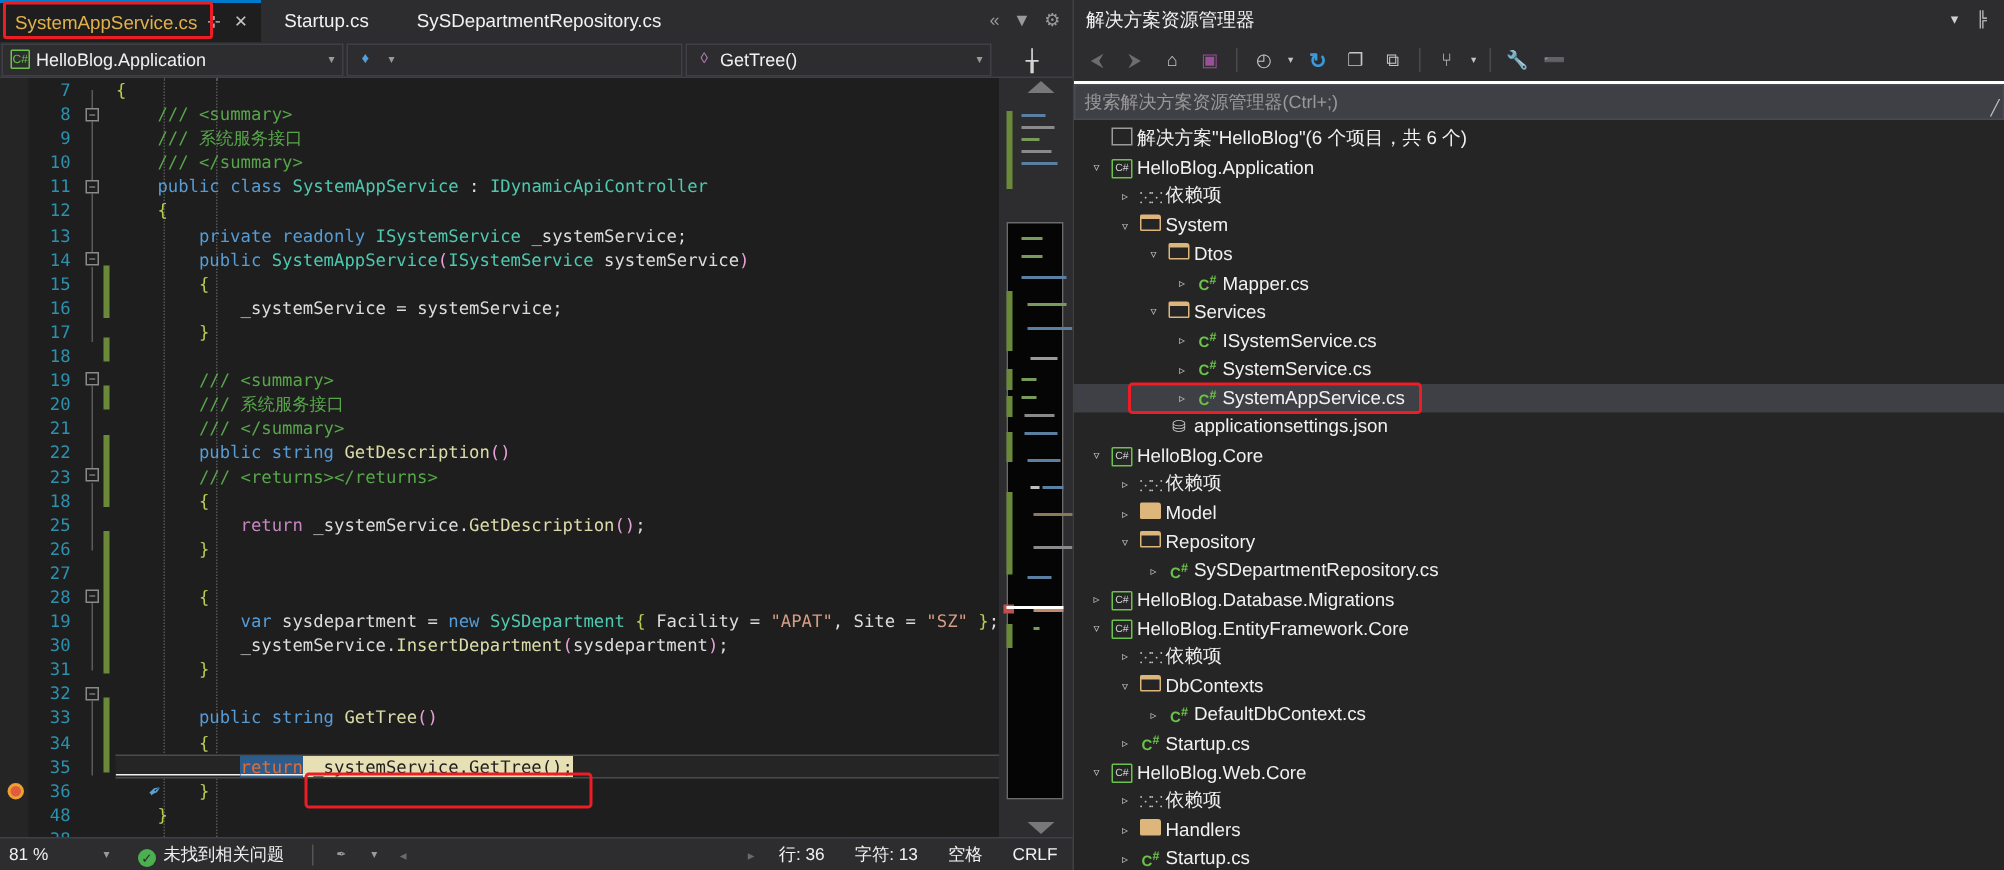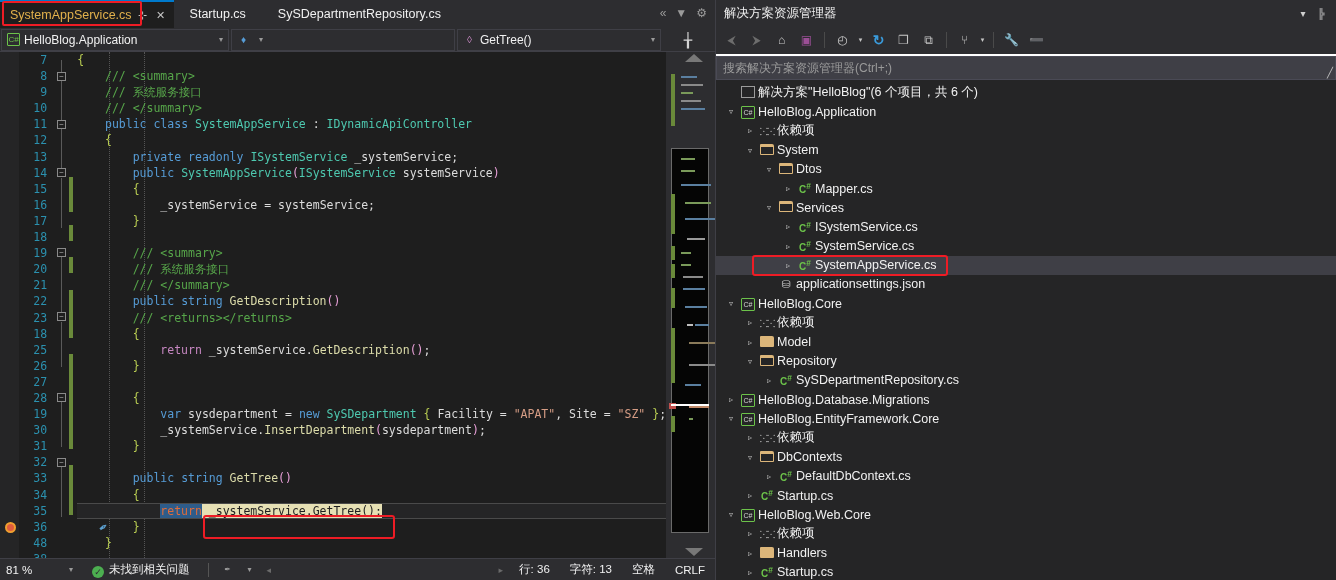--- a/index.html
+++ b/index.html
@@ -266,21 +266,21 @@
           <div class="cl">            <span class="cbr">return</span> <span class="id">_systemService</span><span class="pn">.</span><span class="fn">GetDescription</span><span class="br1">(</span><span class="br1">)</span><span class="pn">;</span></div>
           <div class="cl">        <span class="gl">}</span></div>
           <div class="cl"></div>
           <div class="cl">        <span class="gl">{</span></div>
           <div class="cl">            <span class="k">var</span> <span class="id">sysdepartment</span> <span class="pn">=</span> <span class="k">new</span> <span class="kc">SySDepartment</span> <span class="gl">{</span> <span class="id">Facility</span> <span class="pn">=</span> <span class="str">"APAT"</span><span class="pn">,</span> <span class="id">Site</span> <span class="pn">=</span> <span class="str">"SZ"</span> <span class="gl">}</span><span class="pn">;</span></div>
           <div class="cl">            <span class="id">_systemService</span><span class="pn">.</span><span class="fn">InsertDepartment</span><span class="br1">(</span><span class="id">sysdepartment</span><span class="br1">)</span><span class="pn">;</span></div>
           <div class="cl">        <span class="gl">}</span></div>
           <div class="cl"></div>
           <div class="cl">        <span class="k">public</span> <span class="k">string</span> <span class="fn">GetTree</span><span class="br1">(</span><span class="br1">)</span></div>
           <div class="cl">        <span class="gl">{</span></div>
-          <div class="cl"><div class="hl-line" style="top: 0px;"></div><span style="position: relative;"><span style="color:#1e1e1e">            </span><span class="selword">return</span><span class="hlbox onkhaki" style="position:relative;background:#e6e0b4;color:#1e1e1e"> _systemService.GetTree();</span></span></div>
+          <div class="cl"><div class="hl-line" style="top: 0px;"></div><span style="position: relative; text-decoration: underline;"><span style="color:#1e1e1e">            </span><span class="selword">return</span><span class="hlbox onkhaki" style="position:relative;background:#e6e0b4;color:#1e1e1e"> _systemService.GetTree();</span></span></div>
           <div class="cl">        <span class="gl">}</span></div>
           <div class="cl">    <span class="gl">}</span></div>
           <div style="position: absolute; border: 2px solid rgb(238, 28, 37); border-radius: 3px; pointer-events: none; z-index: 7; left: 130px; top: 462.9px; width: 192px; height: 24px;"></div>
         </div>
 
       <div class="minimap">
         <div class="mm-up"></div>
         <div class="mm-dn"></div>
         <div class="mm-body" id="mmbody">
             <div class="mm-view" style="top: 82px; height: 385px;"></div>

